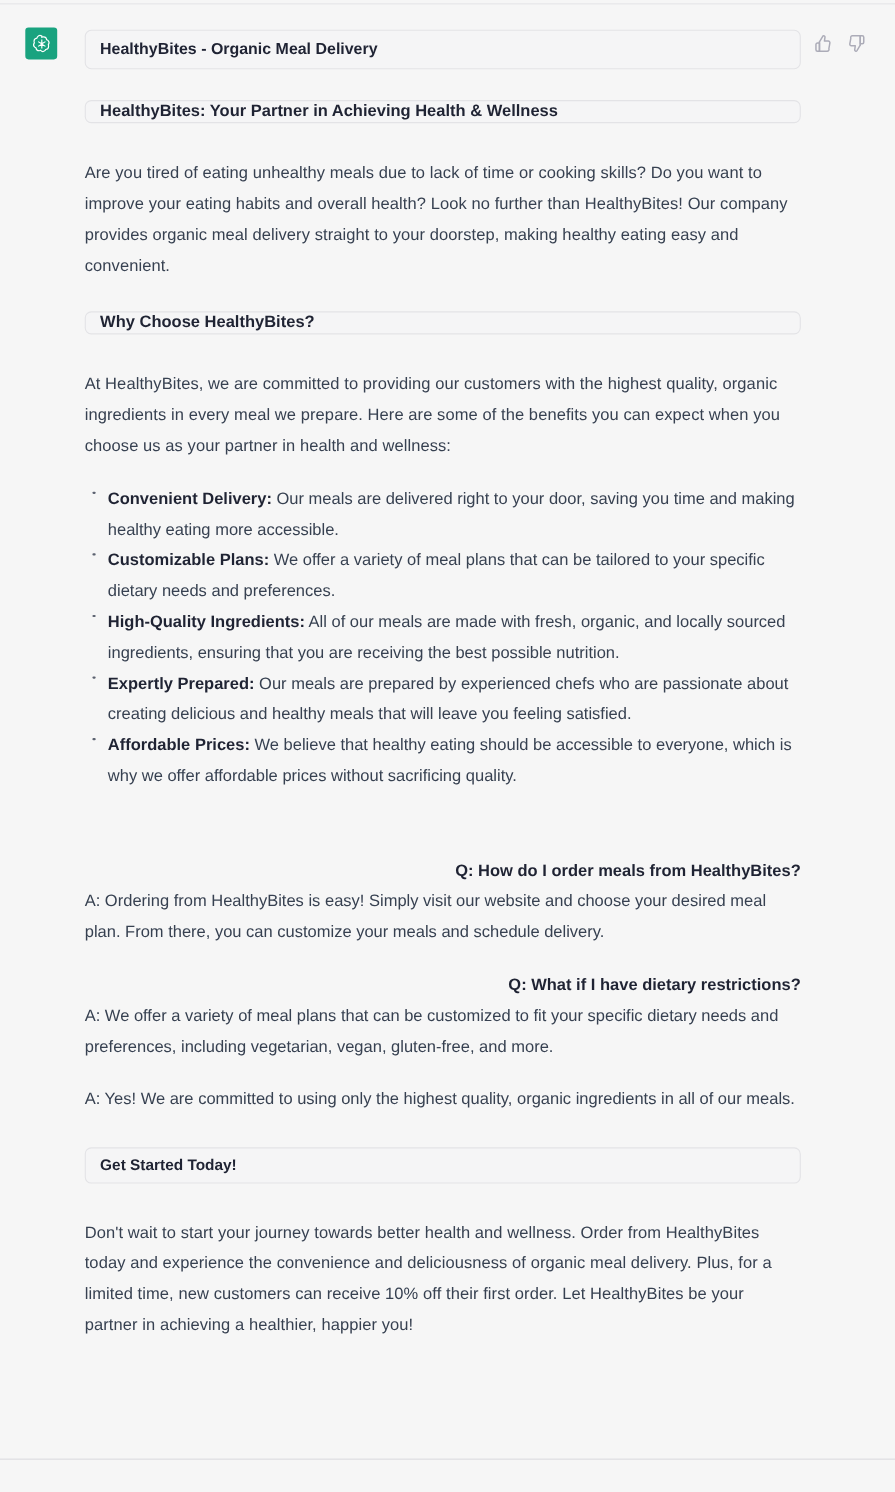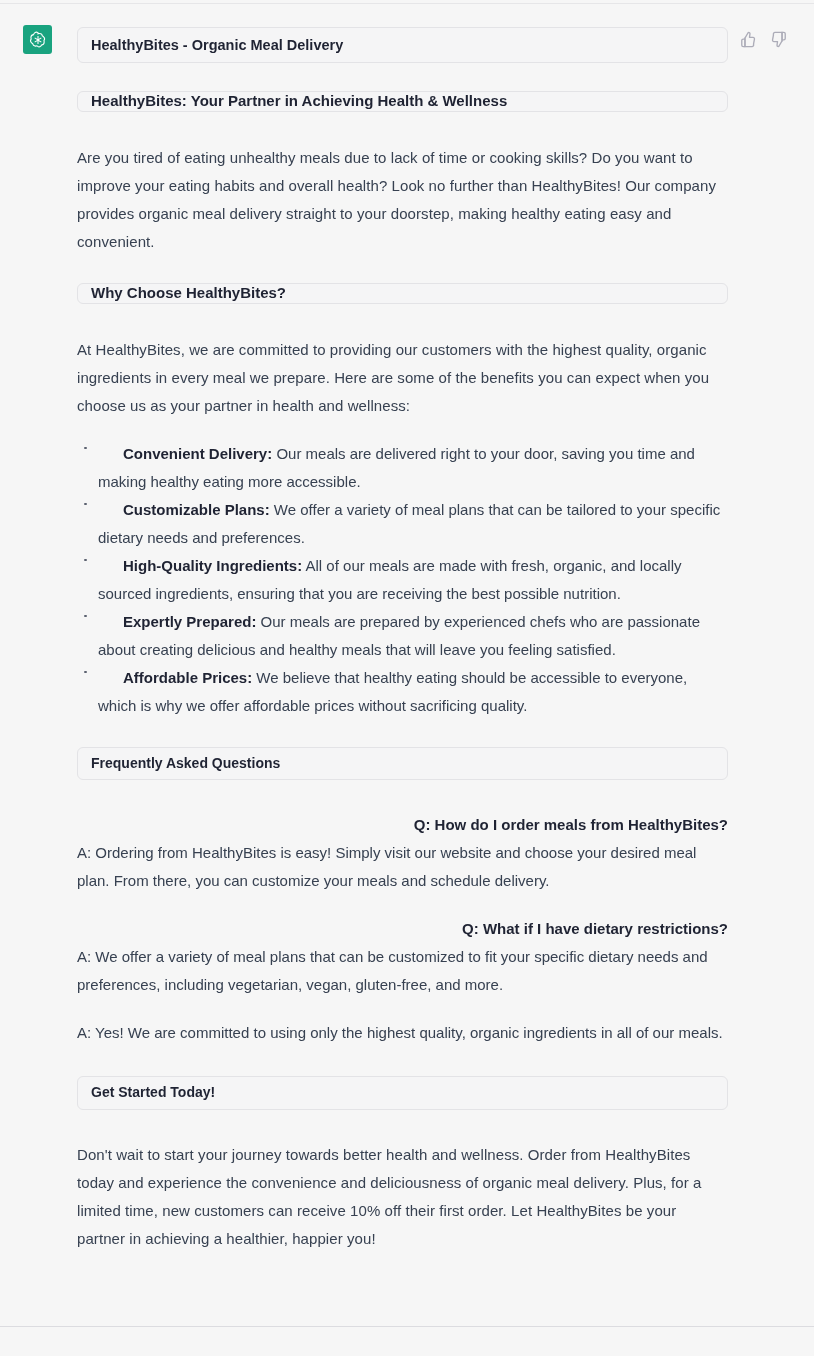--- a/index.html
+++ b/index.html
@@ -121,21 +121,21 @@
   ul.benefits li::before {
     content: "";
     position: absolute;
     left: -14px;
     top: 7px;
     width: 2.5px;
     height: 2.5px;
     border-radius: 50%;
     background: #5c6270;
   }
-  ul.benefits li b { color: #1f2333; font-weight: bold; margin-left: 25px; }
+  ul.benefits li b { color: #1f2333; font-weight: bold; }
 
   
   .faq-item { margin: 0; }
   .faq-q {
     margin: 0;
     font-size: 15px;
     line-height: 28px;
     font-weight: bold;
     color: #1f2333;
     text-align: right;
@@ -216,21 +216,20 @@
     <ul class="benefits">
       <li><b>Convenient Delivery:</b><span> Our meals are delivered right to your door, saving you time and making healthy eating more accessible.</span></li>
       <li><b>Customizable Plans:</b><span> We offer a variety of meal plans that can be tailored to your specific dietary needs and preferences.</span></li>
       <li><b>High-Quality Ingredients:</b><span> All of our meals are made with fresh, organic, and locally sourced ingredients, ensuring that you are receiving the best possible nutrition.</span></li>
       <li><b>Expertly Prepared:</b><span> Our meals are prepared by experienced chefs who are passionate about creating delicious and healthy meals that will leave you feeling satisfied.</span></li>
       <li><b>Affordable Prices:</b><span> We believe that healthy eating should be accessible to everyone, which is why we offer affordable prices without sacrificing quality.</span></li>
     </ul>
 
     <div style="height:27px"></div>
 
-    <h3 class="hbox h3">Frequently Asked Questions</h3>
 
     <div style="height:31px"></div>
 
     <div class="faq-item">
       <p class="faq-q">Q: How do I order meals from HealthyBites?</p>
       <p class="faq-a">A: Ordering from HealthyBites is easy! Simply visit our website and choose your desired meal plan. From there, you can customize your meals and schedule delivery.</p>
     </div>
     <div class="faq-spacer"></div>
     <div class="faq-item">
       <p class="faq-q">Q: What if I have dietary restrictions?</p>

